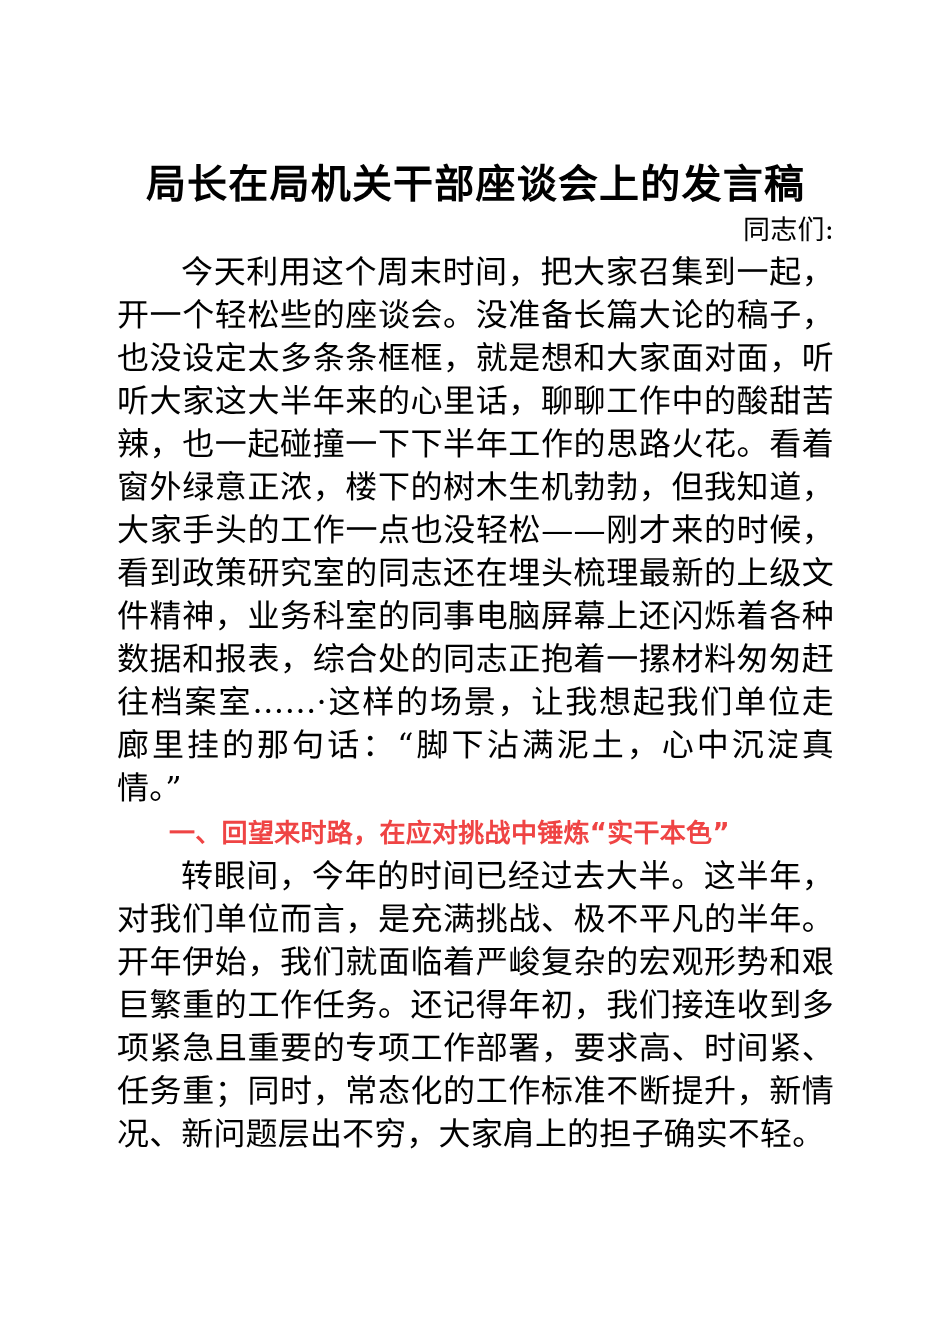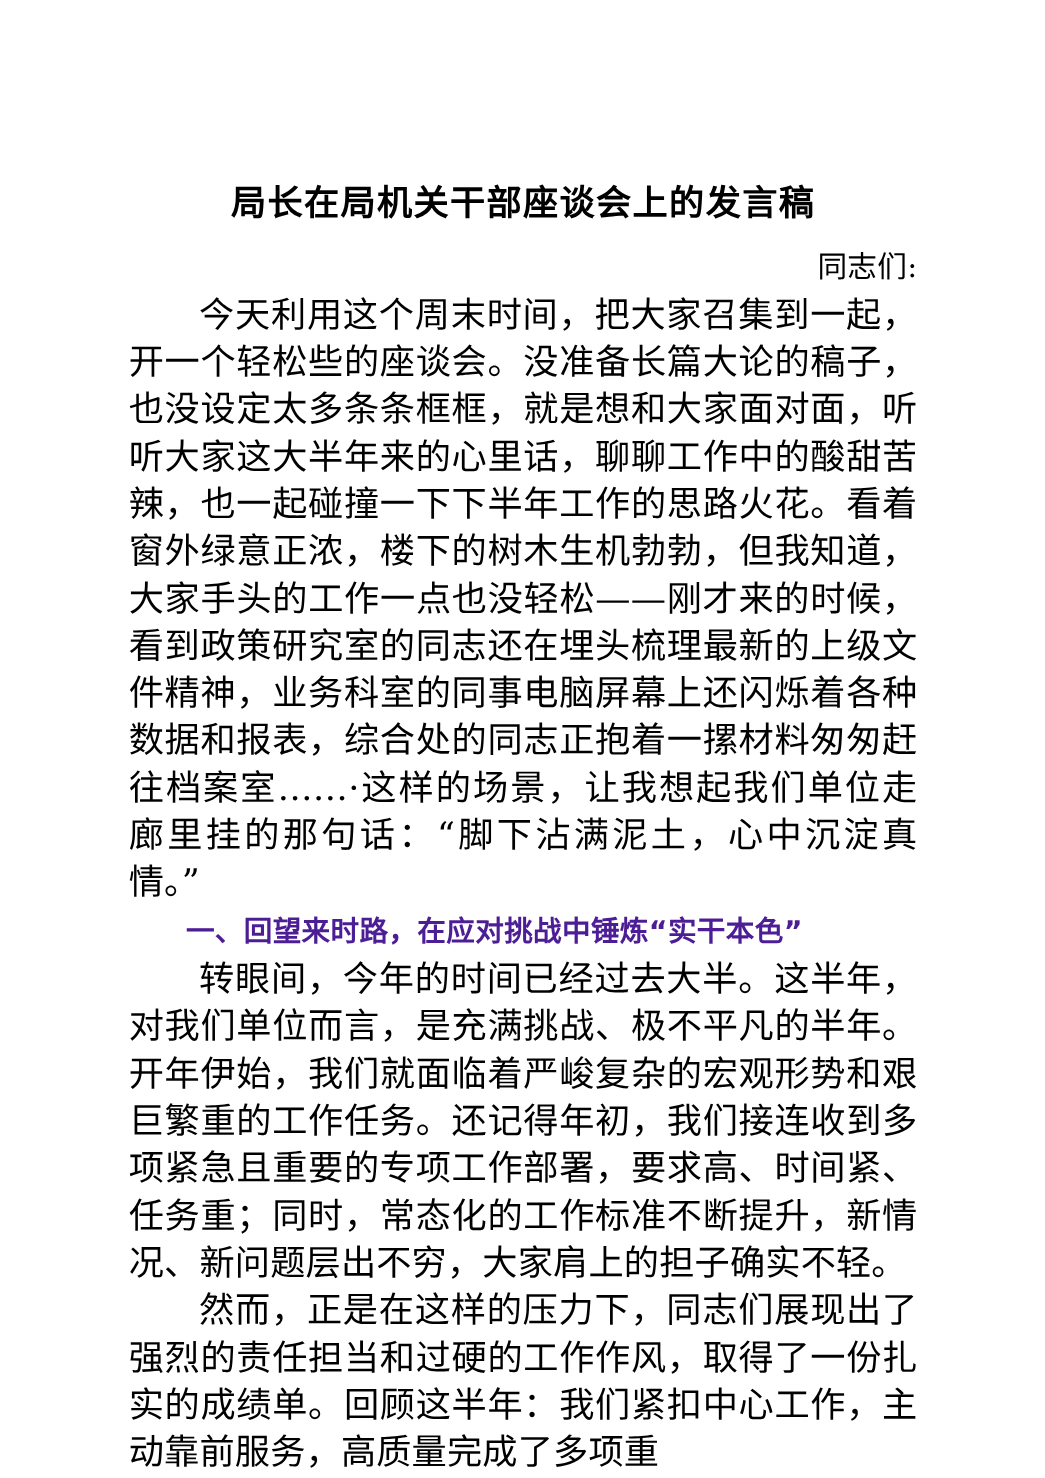--- a/index.html
+++ b/index.html
@@ -23,26 +23,26 @@
     position: absolute;
     left: 117px;
     top: 160px;
     width: 717px;
   }
 
   
   .doc-title {
     font-family: "DejaVu Serif", "Liberation Serif", serif;
     font-weight: 700;
-    font-size: 32px;
+    font-size: 40px;
     line-height: 48px;
     color: #000000;
     text-align: center;
     letter-spacing: 1.2px;
-    margin: 0 0 14px 0;
+    margin: 0 0 0 0;
     white-space: nowrap;
   }
 
   
   .salutation {
     font-family: "DejaVu Serif", "Liberation Serif", serif;
     font-size: 27px;
     line-height: 43px;
     color: #000000;
     margin: 0;
@@ -63,21 +63,21 @@
     letter-spacing: 0.15px;
     word-break: break-all;
   }
 
   
   .section-heading {
     font-family: "DejaVu Sans", "Liberation Sans", sans-serif;
     font-weight: 700;
     font-size: 26px;
     line-height: 43px;
-    color: #4c1d95;
+    color: #ef4444;
     margin: 0;
     text-align: left;
     text-indent: 2em;
     letter-spacing: 0.3px;
   }
 
   .spacer-tiny { height: 2px; }
 </style>
 </head>
 <body>
@@ -91,17 +91,16 @@
     <p class="salutation">同志们:</p>
 
     <p class="para">今天利用这个周末时间，把大家召集到一起，开一个轻松些的座谈会。没准备长篇大论的稿子，也没设定太多条条框框，就是想和大家面对面，听听大家这大半年来的心里话，聊聊工作中的酸甜苦辣，也一起碰撞一下下半年工作的思路火花。看着窗外绿意正浓，楼下的树木生机勃勃，但我知道，大家手头的工作一点也没轻松——刚才来的时候，看到政策研究室的同志还在埋头梳理最新的上级文件精神，业务科室的同事电脑屏幕上还闪烁着各种数据和报表，综合处的同志正抱着一摞材料匆匆赶往档案室……·这样的场景，让我想起我们单位走廊里挂的那句话：“脚下沾满泥土，心中沉淀真情。”</p>
 
     <div class="spacer-tiny"></div>
 
     <p class="section-heading">一、回望来时路，在应对挑战中锤炼“实干本色”</p>
 
     <p class="para">转眼间，今年的时间已经过去大半。这半年，对我们单位而言，是充满挑战、极不平凡的半年。开年伊始，我们就面临着严峻复杂的宏观形势和艰巨繁重的工作任务。还记得年初，我们接连收到多项紧急且重要的专项工作部署，要求高、时间紧、任务重；同时，常态化的工作标准不断提升，新情况、新问题层出不穷，大家肩上的担子确实不轻。</p>
 
-    <p class="para">然而，正是在这样的压力下，同志们展现出了强烈的责任担当和过硬的工作作风，取得了一份扎实的成绩单。回顾这半年：我们紧扣中心工作，主动靠前服务，高质量完成了多项重</p>
 
   </div>
 
 </div>
 
 </body></html>

